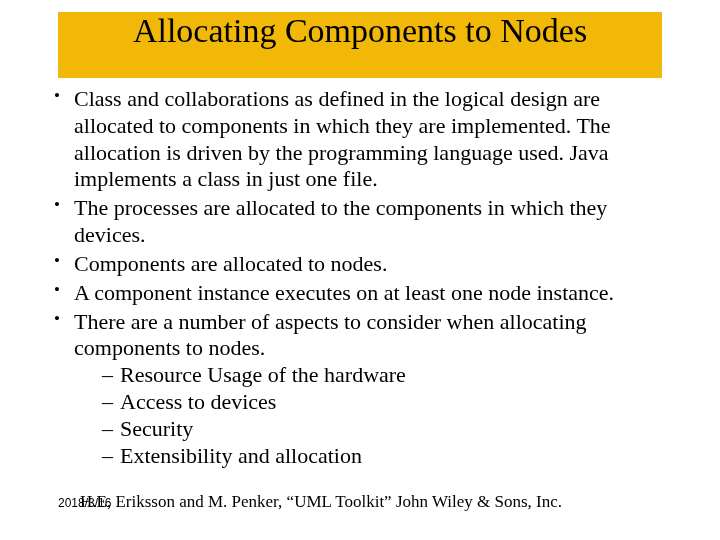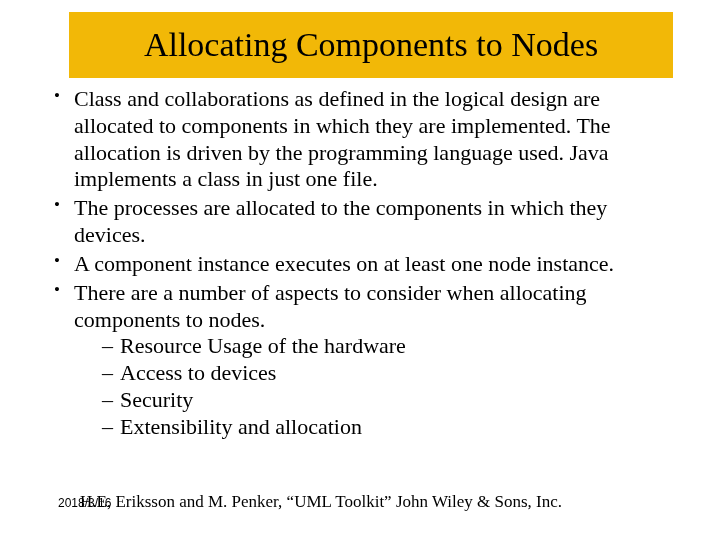--- a/index.html
+++ b/index.html
@@ -14,26 +14,26 @@
   }
   .slide {
     position: relative;
     width: 720px;
     height: 540px;
     box-sizing: border-box;
   }
   .title-band {
     position: absolute;
     top: 12px;
-    left: 69px;
+    left: 58px;
     width: 604px;
     height: 66px;
     background: #f2b807;
     display: flex;
-    align-items: center;
+    align-items: flex-start;
     justify-content: center;
   }
   .title-text {
     font-size: 34px;
     font-weight: 400;
     color: #000;
     white-space: nowrap;
   }
   .body {
     position: absolute;
@@ -100,20 +100,21 @@
 <div class="slide">
 
   <div class="title-band">
     <div class="title-text">Allocating Components to Nodes</div>
   </div>
 
   <div class="body">
     <ul class="bullets">
       <li>Class and collaborations as defined in the logical design are allocated to components in which they are implemented. The allocation is driven by the programming language used. Java implements a class in just one file.</li>
       <li>The processes are allocated to the components in which they devices.</li>
+      <li>Components are allocated to nodes.</li>
       <li>A component instance executes on at least one node instance.</li>
       <li>
         <span>There are a number of aspects to consider when allocating components to nodes.</span>
         <ul class="dashes">
           <li>Resource Usage of the hardware</li>
           <li>Access to devices</li>
           <li>Security</li>
           <li>Extensibility and allocation</li>
         </ul>
       </li>

